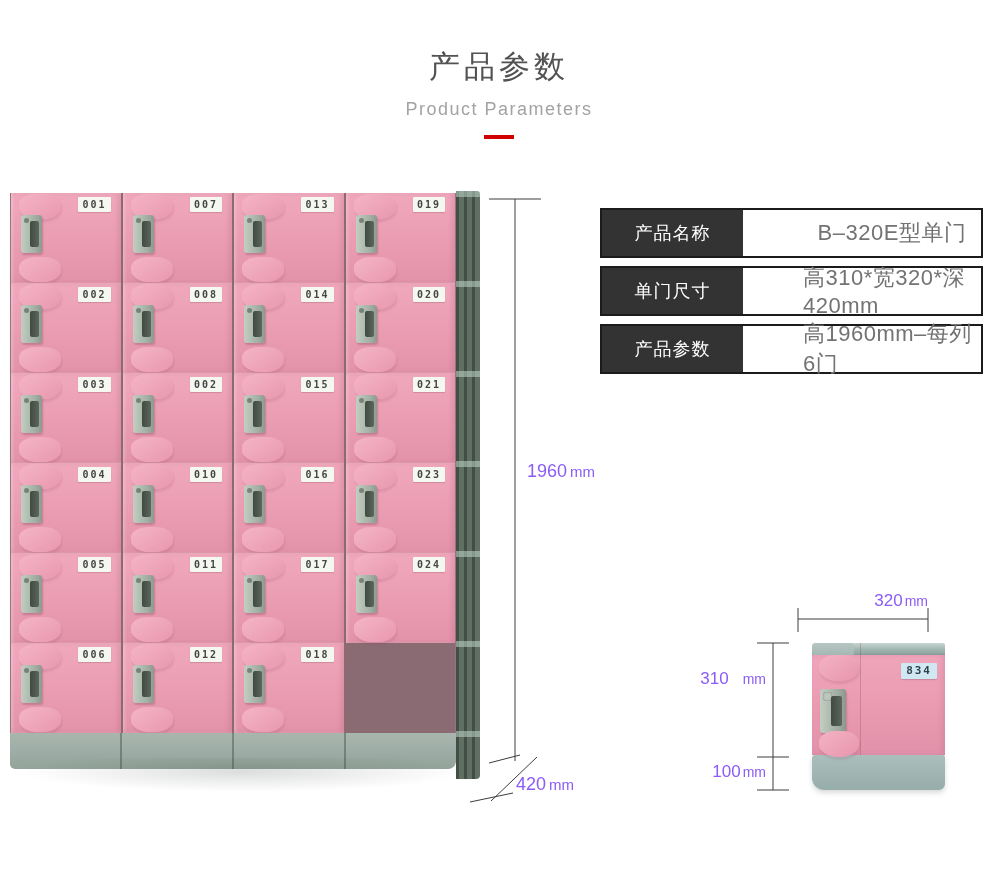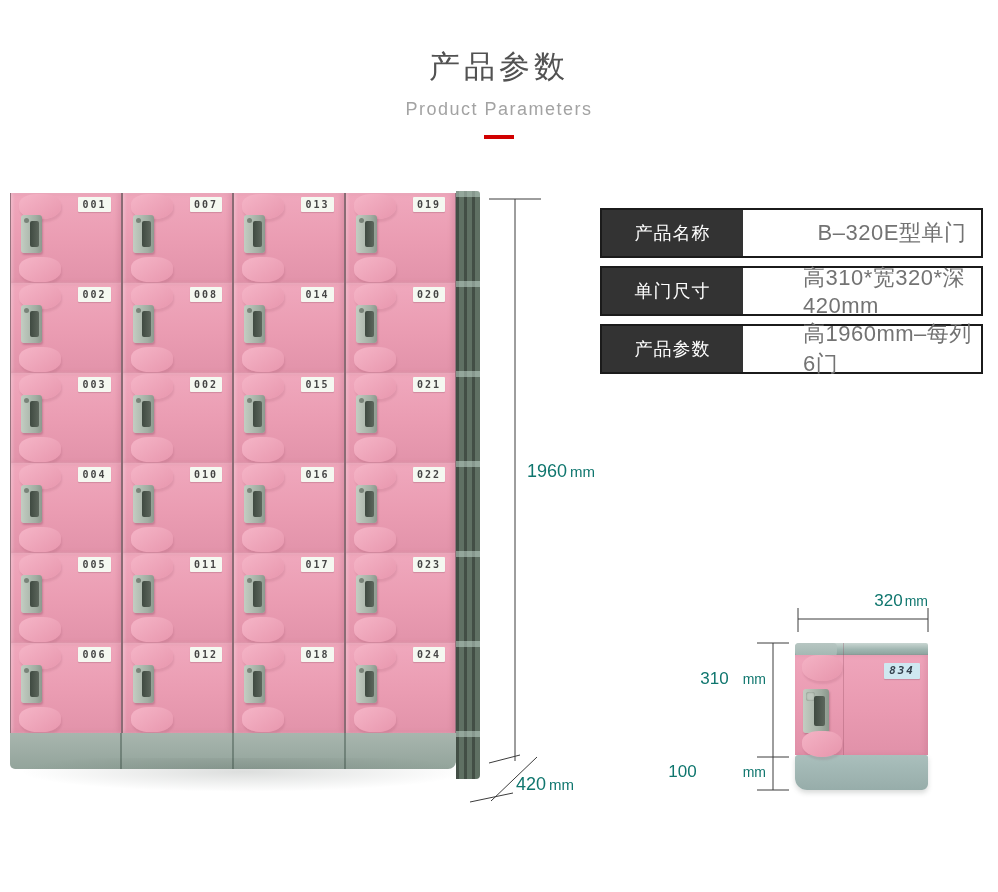--- a/index.html
+++ b/index.html
@@ -51,41 +51,41 @@
             background:
               repeating-linear-gradient(90deg, rgba(0,0,0,0) 0 110px, rgba(60,80,70,.45) 110px 112px),
               linear-gradient(180deg,#a8b6ae,#93a49b);
             border-radius:0 0 8px 5px; }
   .floor-shadow { position:absolute; left:18px; top:758px; width:450px; height:34px;
             background:radial-gradient(ellipse at 50% 40%, rgba(60,70,65,.18), rgba(0,0,0,0) 70%); }
 
   
   svg.dims { position:absolute; overflow:visible; }
   .dims line { stroke:#3c3c3c; stroke-width:1; }
-  .dim-label { position:absolute; display:flex; align-items:baseline; color:#0f766e; }
+  .dim-label { position:absolute; display:flex; align-items:baseline; color:#8b5cf6; }
   .dim-label .num { font-size:18px; }
   .dim-label .unit { font-size:15px; margin-left:3px; }
   .dim-h1960 { left:527px; top:461px; }
   .dim-d420  { left:516px; top:774px; }
   .dim-w320  { left:798px; top:591px; width:130px; justify-content:flex-end; }
   .dim-h310  { left:694px; top:669px; width:72px; justify-content:flex-end;gap:12px; }
-  .dim-h100  { left:694px; top:762px; width:72px; justify-content:flex-end;gap:44px; }
+  .dim-h100  { left:694px; top:762px; width:72px; justify-content:flex-end; }
   .dim-w320 .num, .dim-h310 .num, .dim-h100 .num { font-size:17px; }
   .dim-w320 .unit, .dim-h310 .unit, .dim-h100 .unit { font-size:14px; margin-left:2px; }
 
   
   .spec-table { position:absolute; left:600px; top:208px; width:383px; }
   .spec-row { display:flex; height:50px; border:2px solid #1b1b1b; background:#ffffff; margin-bottom:8px;gap:28px; }
   .spec-label { width:141px; background:#333333; color:#ffffff; font-size:18px; letter-spacing:1px;
                 display:flex; align-items:center; justify-content:center; }
   .spec-value { flex:1; display:flex; align-items:center; justify-content:center;
                 font-size:22px; color:#737373; letter-spacing:.5px;padding-left:32px; }
 
   
-  .single { position:absolute; left:795px; top:643px; width:133px; height:121px;font-style:italic; }
+  .single { position:absolute; left:812px; top:643px; width:133px; height:121px; }
   .single .s-strip { position:relative; height:12px;
           background:linear-gradient(180deg,#c9d6d2,#9fb5b0 60%,#8fa5a0);
           border-radius:4px 2px 0 0; border-bottom:1px solid rgba(80,100,95,.5); }
   .single .s-strip::before { content:""; position:absolute; left:0; top:0; width:42px; height:17px;
           background:linear-gradient(180deg,#b7c6c2,#9cb2ad); border-radius:4px 4px 8px 8px; }
   .single .s-door { position:relative; height:100px;
           background:linear-gradient(180deg,#efa5bb 0%,#e99ab1 55%,#e191a9 100%);
           box-shadow:inset -3px 0 5px rgba(150,70,95,.15); }
   .single .s-door::after { content:""; position:absolute; left:48px; top:-12px; bottom:0; width:1px;
           background:rgba(140,70,90,.30); }
@@ -368,31 +368,20 @@
         <div class="door">
           <span class="bump bump-top"></span>
           <span class="handle">
             <span class="slot"></span>
           </span>
           <span class="tag">021</span>
           <span class="bump bump-bot"></span>
         </div>
       </div>
 
-      <div class="cell">
-        <div class="strip"></div>
-        <div class="door">
-          <span class="bump bump-top"></span>
-          <span class="handle">
-            <span class="slot"></span>
-          </span>
-          <span class="tag">022</span>
-          <span class="bump bump-bot"></span>
-        </div>
-      </div>
 
       <div class="cell">
         <div class="strip"></div>
         <div class="door">
           <span class="bump bump-top"></span>
           <span class="handle">
             <span class="slot"></span>
           </span>
           <span class="tag">023</span>
           <span class="bump bump-bot"></span>

